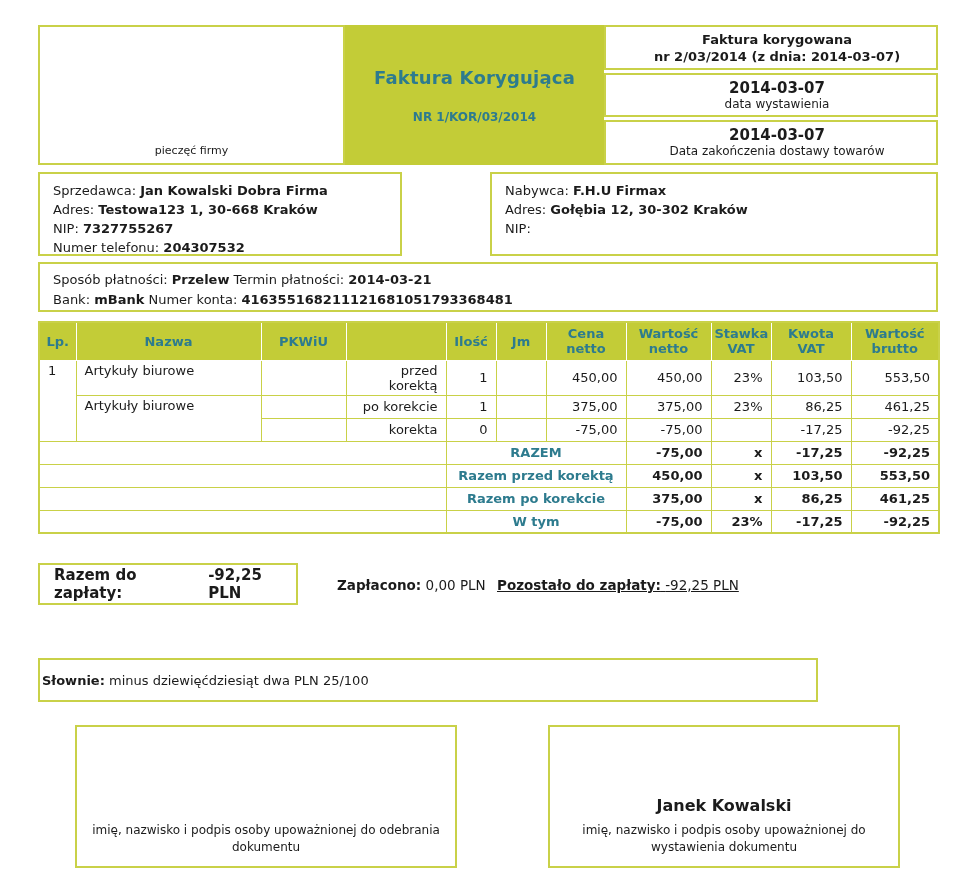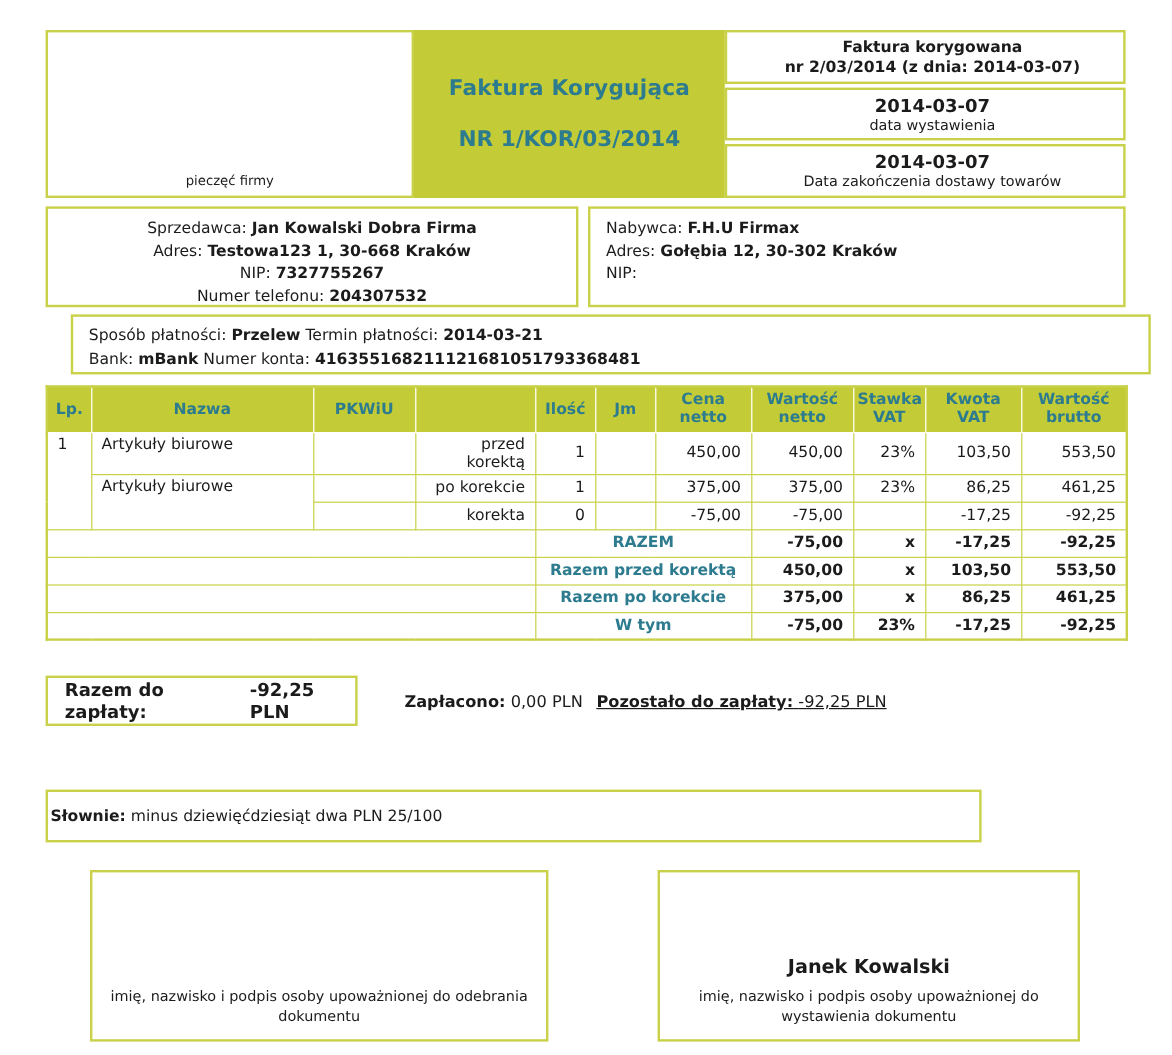--- a/index.html
+++ b/index.html
@@ -14,38 +14,38 @@
   .page{position:relative;width:977px;height:879px;background:#fff;overflow:hidden;}
   .abs{position:absolute;}
   .b{font-weight:bold;}
 
   
   .stamp-box{left:38px;top:25px;width:307px;height:140px;border:2px solid var(--ob);padding-left:14px;}
   .stamp-label{position:absolute;bottom:6px;left:0;width:100%;text-align:center;font-size:11px;}
   .title-box{left:345px;top:25px;width:259px;height:140px;background:var(--olive);
     display:flex;flex-direction:column;justify-content:center;align-items:center;text-align:center;}
   .title-box .doc-title{color:var(--teal);font-weight:bold;font-size:18px;letter-spacing:.2px;}
-  .title-box .doc-number{color:var(--teal);font-weight:bold;font-size:18px;margin-top:22px;}
+  .title-box .doc-number{color:var(--teal);font-weight:bold;font-size:12px;margin-top:22px;}
   .info-box{left:604px;width:334px;border:2px solid var(--ob);text-align:center;
     display:flex;flex-direction:column;justify-content:center;padding-left:12px;}
   .info-box-1{top:25px;height:45px;}
   .info-box-2{top:73px;height:44px;}
   .info-box-3{top:120px;height:45px;}
   .info-line-b{font-size:13px;font-weight:bold;line-height:17px;}
   .info-value{font-size:15px;font-weight:bold;line-height:18px;}
   .info-caption{font-size:12px;line-height:15px;}
 
   
   .party-box{top:172px;height:84px;border:2px solid var(--ob);padding:7px 13px;font-size:13px;line-height:19px;}
-  .seller-box{left:38px;width:444px;text-align:center;}
+  .seller-box{left:38px;width:364px;}
   .buyer-box{left:490px;width:448px;}
 
   
   .payment-box{left:38px;top:262px;width:900px;height:50px;border:2px solid var(--ob);
-    padding:6px 13px;font-size:13px;line-height:20px;margin-left:21px;}
+    padding:6px 13px;font-size:13px;line-height:20px;}
 
   
   table.items{position:absolute;left:38px;top:321px;width:900px;border-collapse:collapse;
     table-layout:fixed;font-size:13px;border:2px solid var(--ob);}
   table.items th{background:var(--olive);color:var(--teal);font-weight:bold;font-size:13px;
     border:1px solid #fff;height:38px;text-align:center;padding:2px 3px;line-height:15px;}
   table.items td{border:1px solid var(--ob);height:23px;padding:2px 8px;background:#fff;font-size:13px;}
   td.num{text-align:right;}
   td.lp{vertical-align:top;padding-top:4px;}
   td.name{vertical-align:top;padding-top:4px;font-weight:bold;font-weight:normal;}

